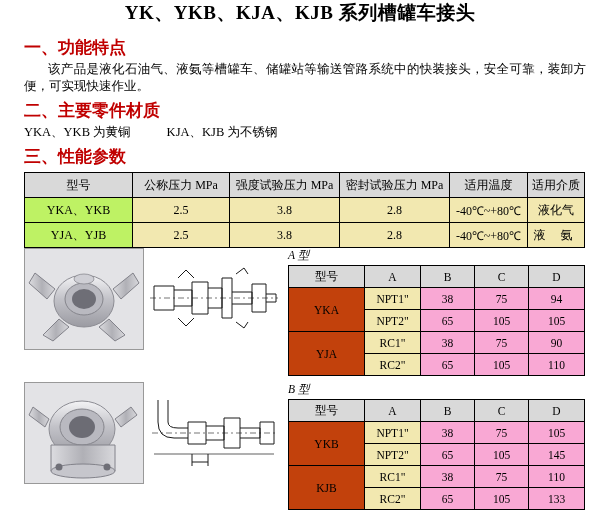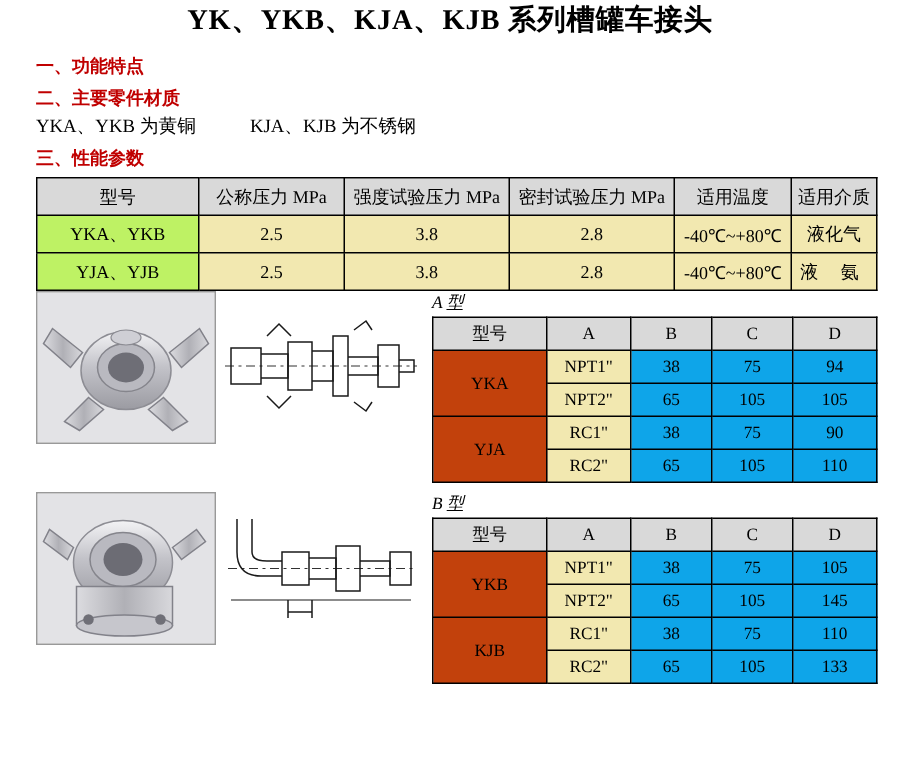--- a/index.html
+++ b/index.html
@@ -26,21 +26,21 @@
     text-align: center;
     font-size: 19px;
     font-weight: bold;
     letter-spacing: 0.5px;
     padding-bottom: 6px;
     font-family: "Liberation Serif", serif;
   }
   .section-head {
     color: #c00000;
     font-weight: bold;
-    font-size: 12px;
+    font-size: 17px;
     margin: 4px 0 2px 14px;
   }
   .body-text {
     font-size: 12.5px;
     line-height: 17px;
     margin: 0 4px 0 14px;
     text-align: justify;
   }
   .body-text.indent {
     text-indent: 24px;
@@ -142,32 +142,33 @@
     background: #d9d9d9;
   }
   table.dim td.model {
     background: #c2410c;
     margin-left: 48px;
   }
   table.dim td.val-a {
     background: #f2e8b0;
   }
   table.dim td.plain {
-    background: #0ea5e9;
+    background: #f9a8d4;
   }
   svg { display: block; }
 </style>
 </head>
 <body>
 
 <div class="page">
 
   <div class="title">YK、YKB、KJA、KJB 系列槽罐车接头</div>
 
   <div class="section-head">一、功能特点</div>
+  <div class="body-text indent">该产品是液化石油气、液氨等槽罐车、储罐站等输送管路系统中的快装接头，安全可靠，装卸方便，可实现快速作业。</div>
 
   <div class="section-head">二、主要零件材质</div>
   <div class="mat-line">
     <span>YKA、YKB 为黄铜</span><span class="gap"></span><span>KJA、KJB 为不锈钢</span>
   </div>
 
   <div class="section-head">三、性能参数</div>
 
   <table class="perf">
     <colgroup>

